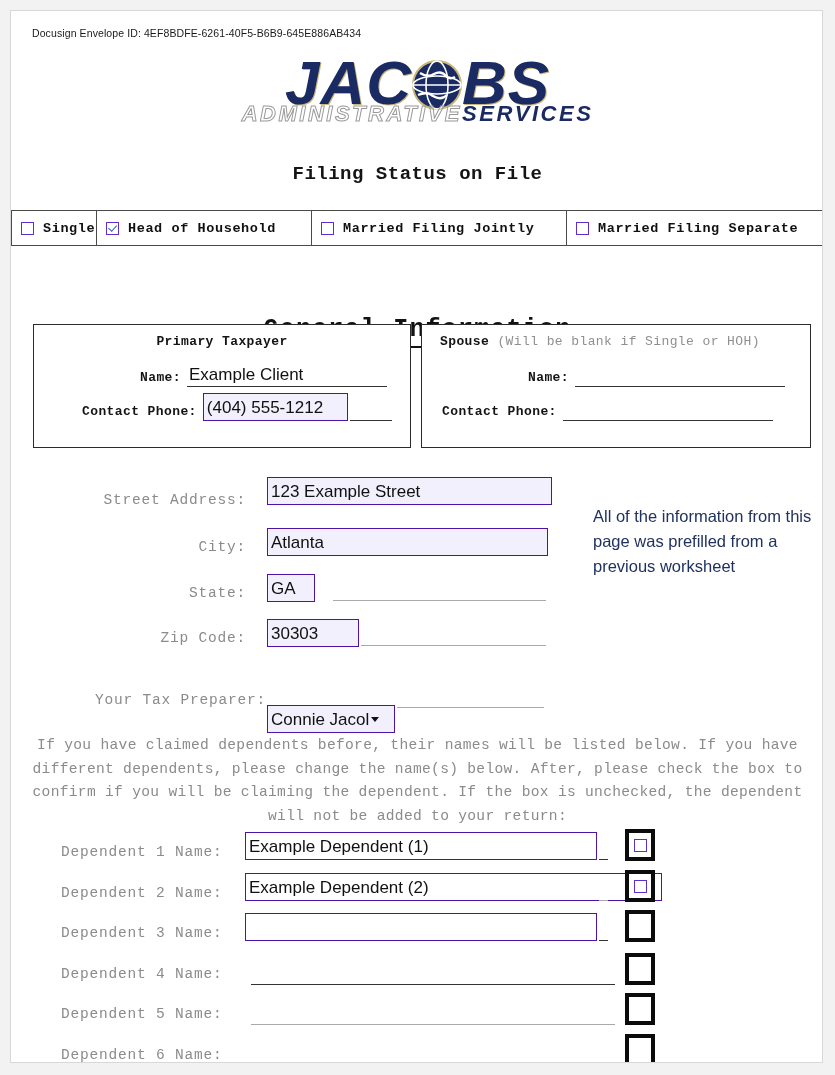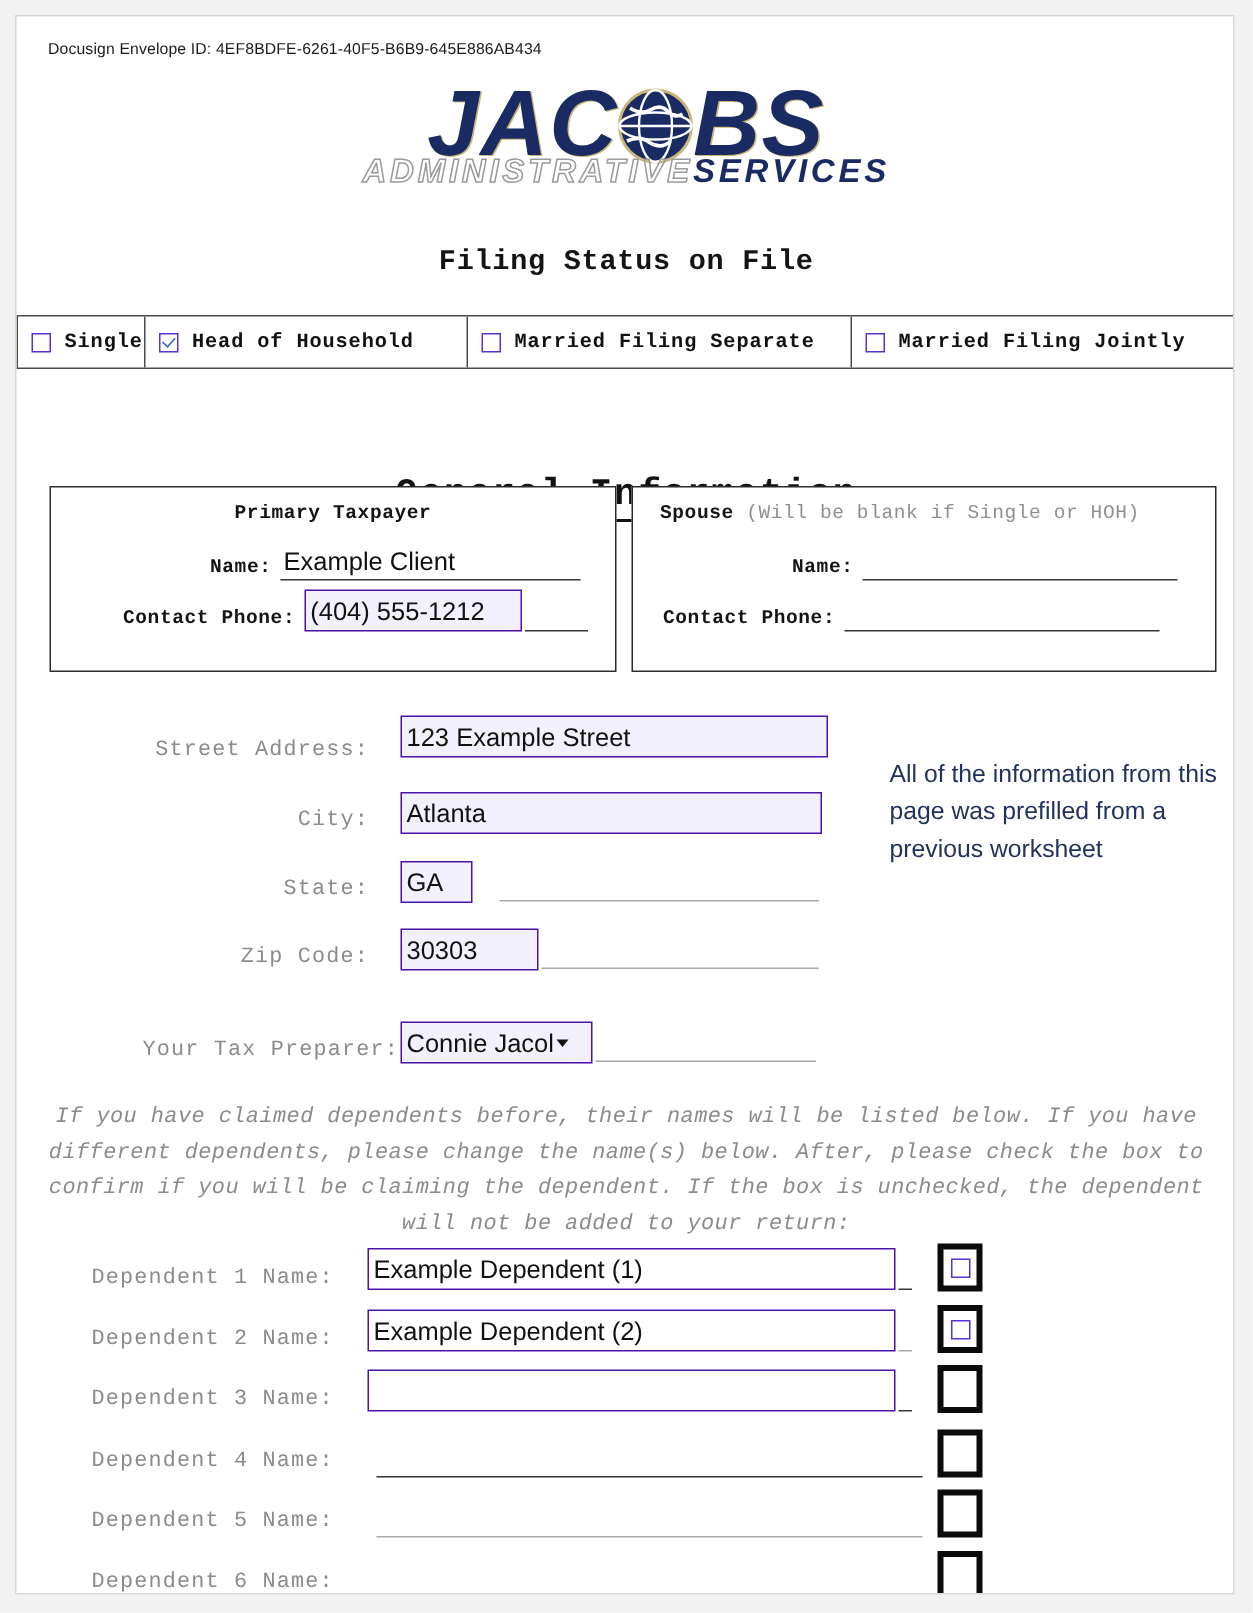--- a/index.html
+++ b/index.html
@@ -287,21 +287,20 @@
   .instructions {
     position: absolute;
     left: 14px;
     top: 723px;
     width: 785px;
     text-align: center;
     font-size: 14.6px;
     line-height: 23.5px;
     color: #8b8b8b;
     letter-spacing: 0.3px;
-    font-style: italic;
   }
 
   
   .dep-label {
     position: absolute;
     font-size: 14.5px;
     color: #8b8b8b;
     letter-spacing: 0.8px;
     white-space: nowrap;
   }
@@ -360,27 +359,27 @@
 
   <div class="filing-table">
     <div class="filing-cell" style="width:85px;text-align:right;">
       <span class="cb"></span>
       <span class="label">Single</span>
     </div>
     <div class="filing-cell" style="width:215px;">
       <span class="cb checked"></span>
       <span class="label">Head of Household</span>
     </div>
+    <div class="filing-cell" style="flex:1;">
+      <span class="cb"></span>
+      <span class="label">Married Filing Jointly</span>
+    </div>
     <div class="filing-cell" style="width:256px;">
       <span class="cb"></span>
       <span class="label">Married Filing Separate</span>
-    </div>
-    <div class="filing-cell" style="flex:1;">
-      <span class="cb"></span>
-      <span class="label">Married Filing Jointly</span>
     </div>
   </div>
 
   <div class="gen-title">
     <span>General Information</span>
   </div>
 
   <div class="tp-box primary">
     <div class="tp-head">Primary Taxpayer</div>
 
@@ -423,37 +422,37 @@
   <div class="pinput" style="position:absolute; left:256px; top:563px; width:48px; height:28px;">GA</div>
   <div style="position:absolute; left:322px; top:588px; width:213px; border-bottom:1.3px solid #a9a9a9; height:1px;"></div>
 
   <div class="addr-label" style="left:60px; top:619px; width:175px;">Zip Code:</div>
   <div class="pinput" style="position:absolute; left:256px; top:608px; width:92px; height:28px;">30303</div>
   <div style="position:absolute; left:350px; top:633px; width:185px; border-bottom:1.3px solid #a9a9a9; height:1px;"></div>
 
   <div class="note">All of the information from this page was prefilled from a previous worksheet</div>
 
   <div class="addr-label" style="left:60px; top:681px; width:195px;">Your Tax Preparer:</div>
-  <div class="pinput" style="position:absolute; left:256px; top:670px; width:128px; height:28px; padding-right:2px;">
+  <div class="pinput" style="position:absolute; left:256px; top:694px; width:128px; height:28px; padding-right:2px;">
     <span style="overflow:hidden; white-space:nowrap;">Connie Jacol</span>
     <span class="sel-arrow"></span>
   </div>
   <div style="position:absolute; left:386px; top:695px; width:147px; border-bottom:1.3px solid #a9a9a9; height:1px;"></div>
 
   <div class="instructions">If you have claimed dependents before, their names will be listed below. If you have different dependents, please change the name(s) below. After, please check the box to confirm if you will be claiming the dependent. If the box is unchecked, the dependent will not be added to your return:</div>
 
   <div class="dep-label" style="left:50px; top:833px;">Dependent 1 Name:</div>
   <div class="pinput white" style="position:absolute; left:234px; top:821px; width:352px; height:28px;">Example Dependent (1)</div>
   <div class="stub" style="left:588px; top:847px;"></div>
   <div class="blackbox" style="left:614px; top:818px;">
     <span class="inner-cb"></span>
   </div>
 
   <div class="dep-label" style="left:50px; top:874px;">Dependent 2 Name:</div>
-  <div class="pinput white" style="position:absolute; left:234px; top:862px; width:352px; height:28px;text-align:right;">Example Dependent (2)</div>
+  <div class="pinput white" style="position:absolute; left:234px; top:862px; width:417px; height:28px;text-align:right;">Example Dependent (2)</div>
   <div class="stub light" style="left:588px; top:888px;"></div>
   <div class="blackbox" style="left:614px; top:859px;">
     <span class="inner-cb"></span>
   </div>
 
   <div class="dep-label" style="left:50px; top:914px;">Dependent 3 Name:</div>
   <div class="pinput white" style="position:absolute; left:234px; top:902px; width:352px; height:28px;"></div>
   <div class="stub" style="left:588px; top:928px;"></div>
   <div class="blackbox" style="left:614px; top:899px;"></div>
 

